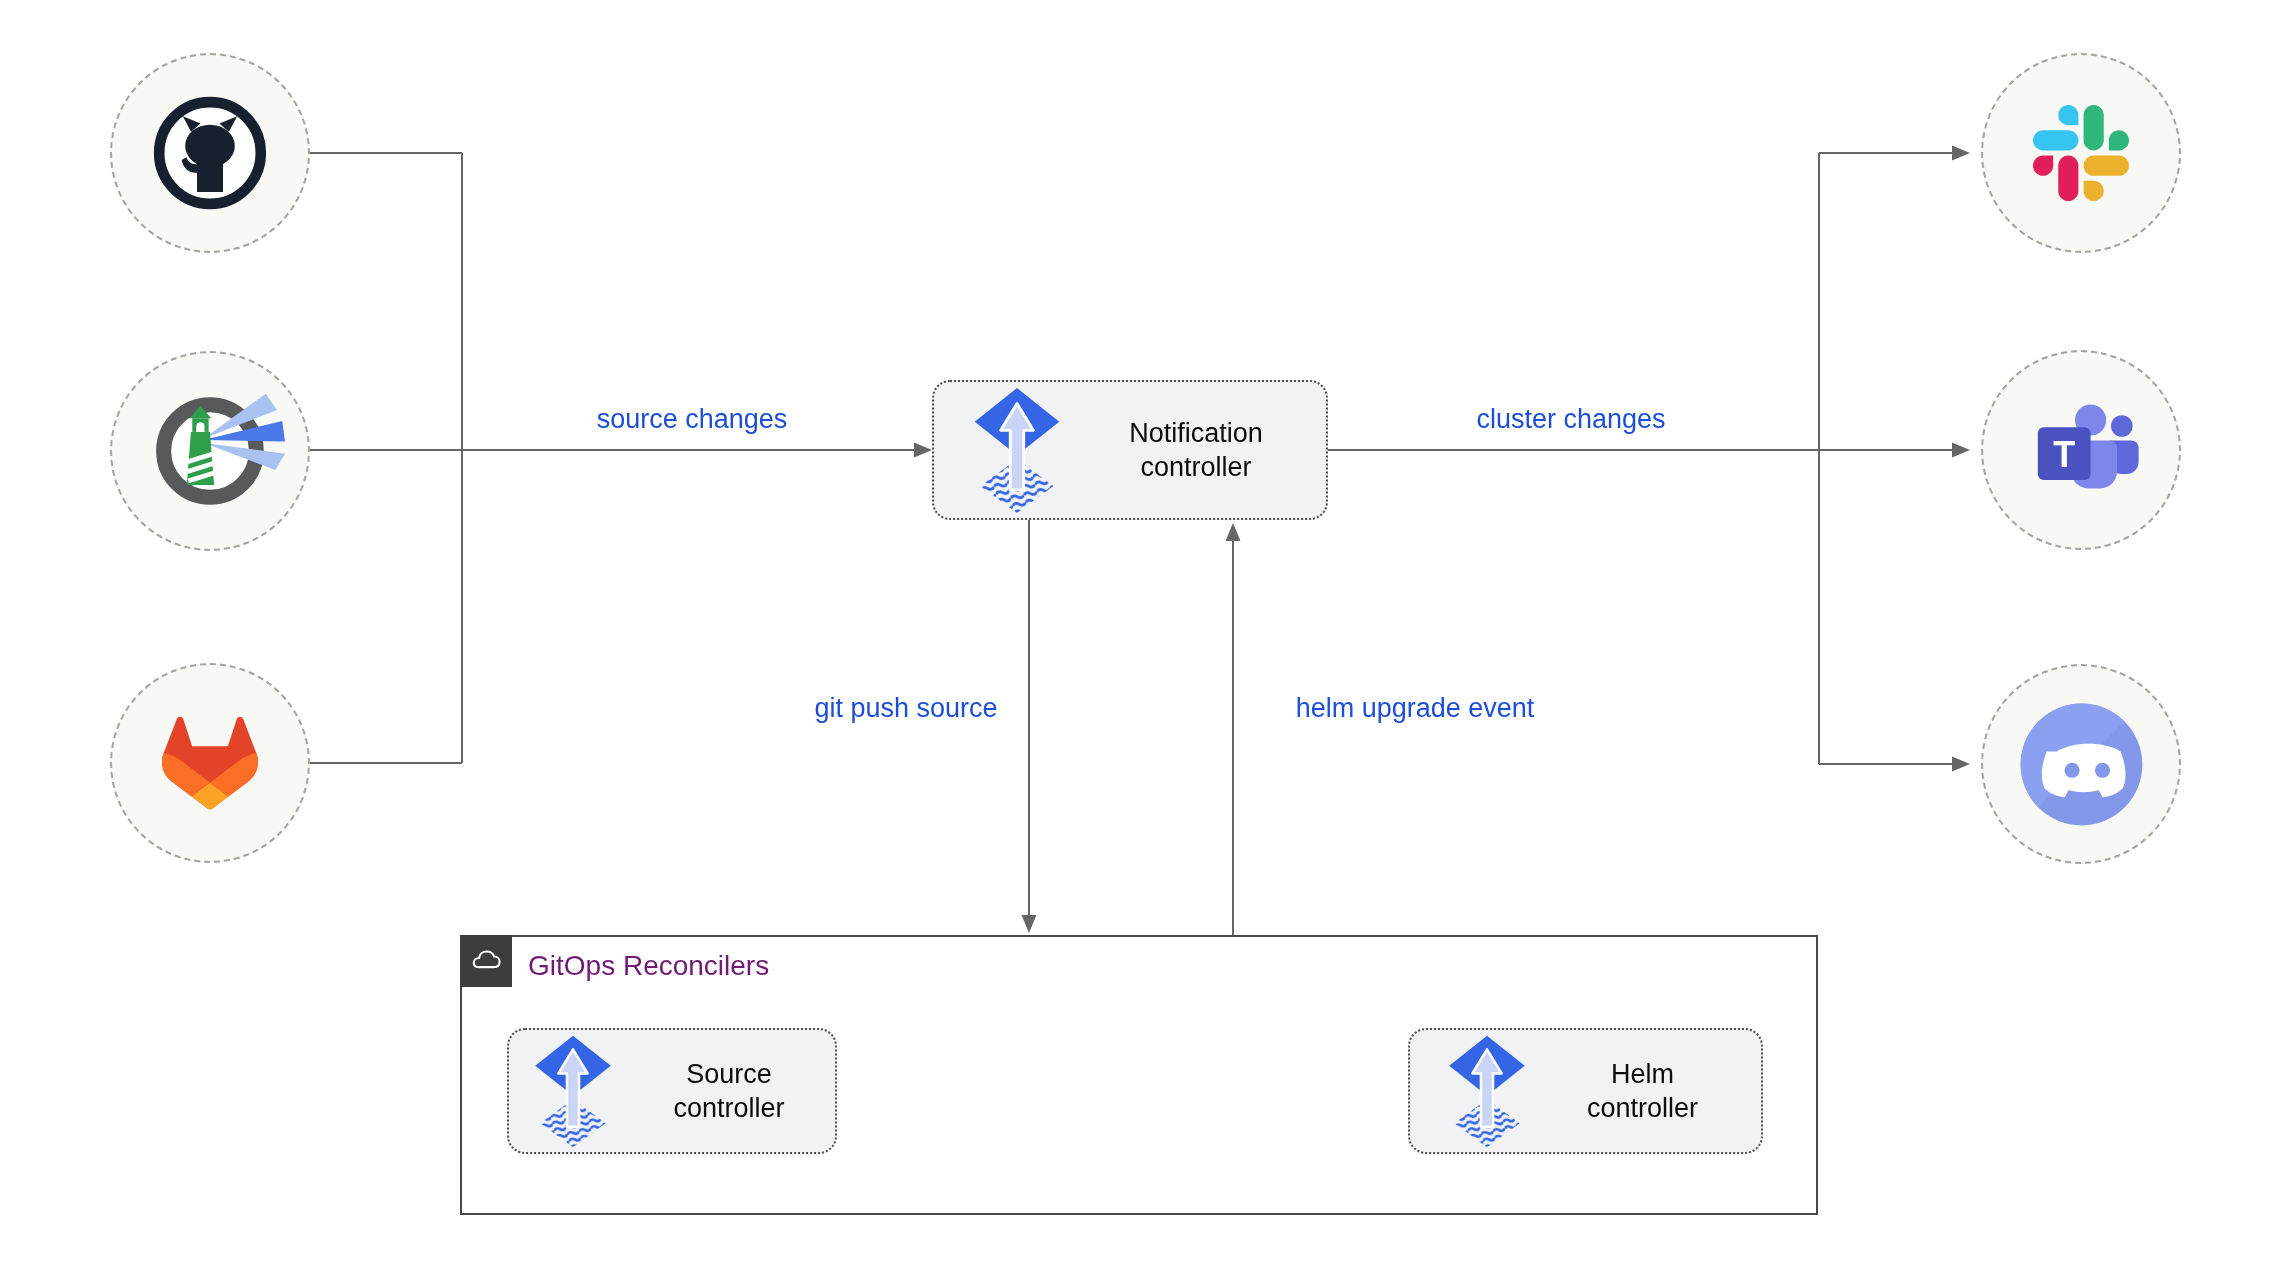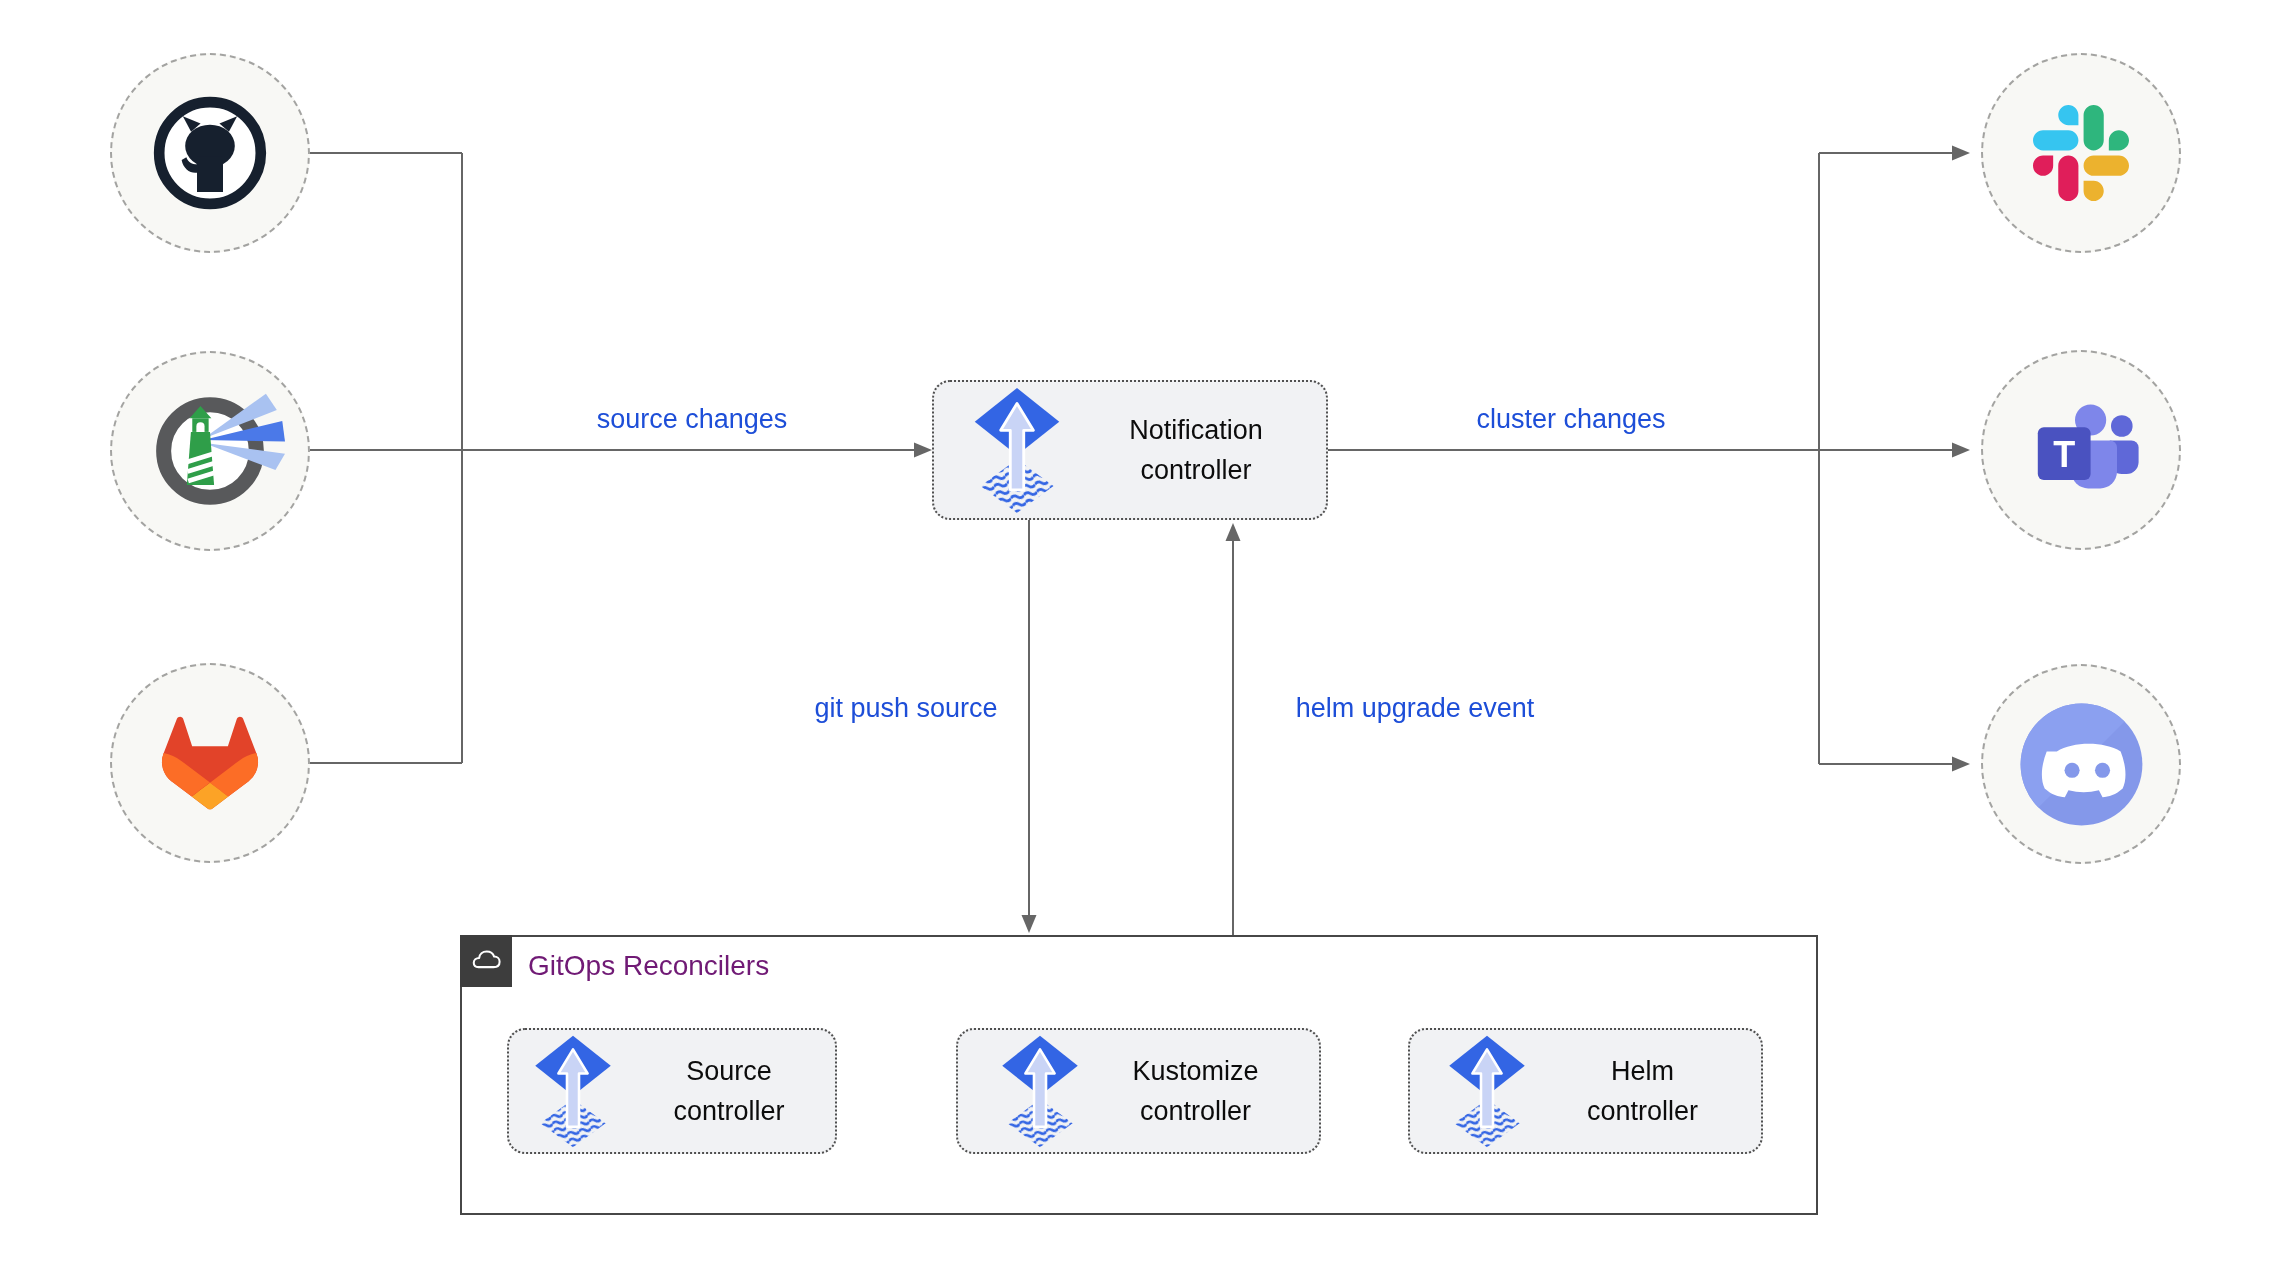--- a/index.html
+++ b/index.html
@@ -22,21 +22,21 @@
   #ep-teams{left:1981px;top:350px;}
   #ep-discord{left:1981px;top:664px;}
 
   
   .node{
     position:absolute;box-sizing:border-box;border:2px dotted #4f4f4f;border-radius:18px;
     background:#f1f2f4;display:flex;align-items:center;justify-content:center;gap:36px;
   }
   #node-notification{left:932px;top:380px;width:396px;height:140px;}
   .node-label{
-    font-size:27px;line-height:40px;text-align:center;color:#0c0c0c;max-width:190px;
+    font-size:27px;line-height:34px;text-align:center;color:#0c0c0c;max-width:190px;
   }
   #node-source{left:507px;top:1028px;width:330px;height:126px;gap:28px;}
   #node-kustomize{left:956px;top:1028px;width:365px;height:126px;gap:28px;}
   #node-helm{left:1408px;top:1028px;width:355px;height:126px;gap:28px;}
   .small-label{max-width:170px;}
 
   
   .group{
     position:absolute;left:460px;top:935px;width:1358px;height:280px;
     border:2px solid #474747;background:#ffffff;box-sizing:border-box;
@@ -196,28 +196,20 @@
 
   <div class="node" id="node-source">
     <svg class="icon" width="86" height="115" viewBox="0 0 100 134">
       <path d="M50 2 L94 37 L50 72 L6 37 Z" fill="#3365e4"></path>
       <path d="M50 76 L88 104 L50 132 L12 104 Z" fill="url(#fluxwave)"></path>
       <path d="M50 18 L67 46 L57 46 L57 108 L43 108 L43 46 L33 46 Z" fill="#c9d4f6" stroke="#ffffff" stroke-width="3" stroke-linejoin="round"></path>
     </svg>
     <div class="node-label small-label">Source controller</div>
   </div>
 
-  <div class="node" id="node-kustomize">
-    <svg class="icon" width="86" height="115" viewBox="0 0 100 134">
-      <path d="M50 2 L94 37 L50 72 L6 37 Z" fill="#3365e4"></path>
-      <path d="M50 76 L88 104 L50 132 L12 104 Z" fill="url(#fluxwave)"></path>
-      <path d="M50 18 L67 46 L57 46 L57 108 L43 108 L43 46 L33 46 Z" fill="#c9d4f6" stroke="#ffffff" stroke-width="3" stroke-linejoin="round"></path>
-    </svg>
-    <div class="node-label small-label">Kustomize controller</div>
-  </div>
 
   <div class="node" id="node-helm">
     <svg class="icon" width="86" height="115" viewBox="0 0 100 134">
       <path d="M50 2 L94 37 L50 72 L6 37 Z" fill="#3365e4"></path>
       <path d="M50 76 L88 104 L50 132 L12 104 Z" fill="url(#fluxwave)"></path>
       <path d="M50 18 L67 46 L57 46 L57 108 L43 108 L43 46 L33 46 Z" fill="#c9d4f6" stroke="#ffffff" stroke-width="3" stroke-linejoin="round"></path>
     </svg>
     <div class="node-label small-label">Helm controller</div>
   </div>
 

